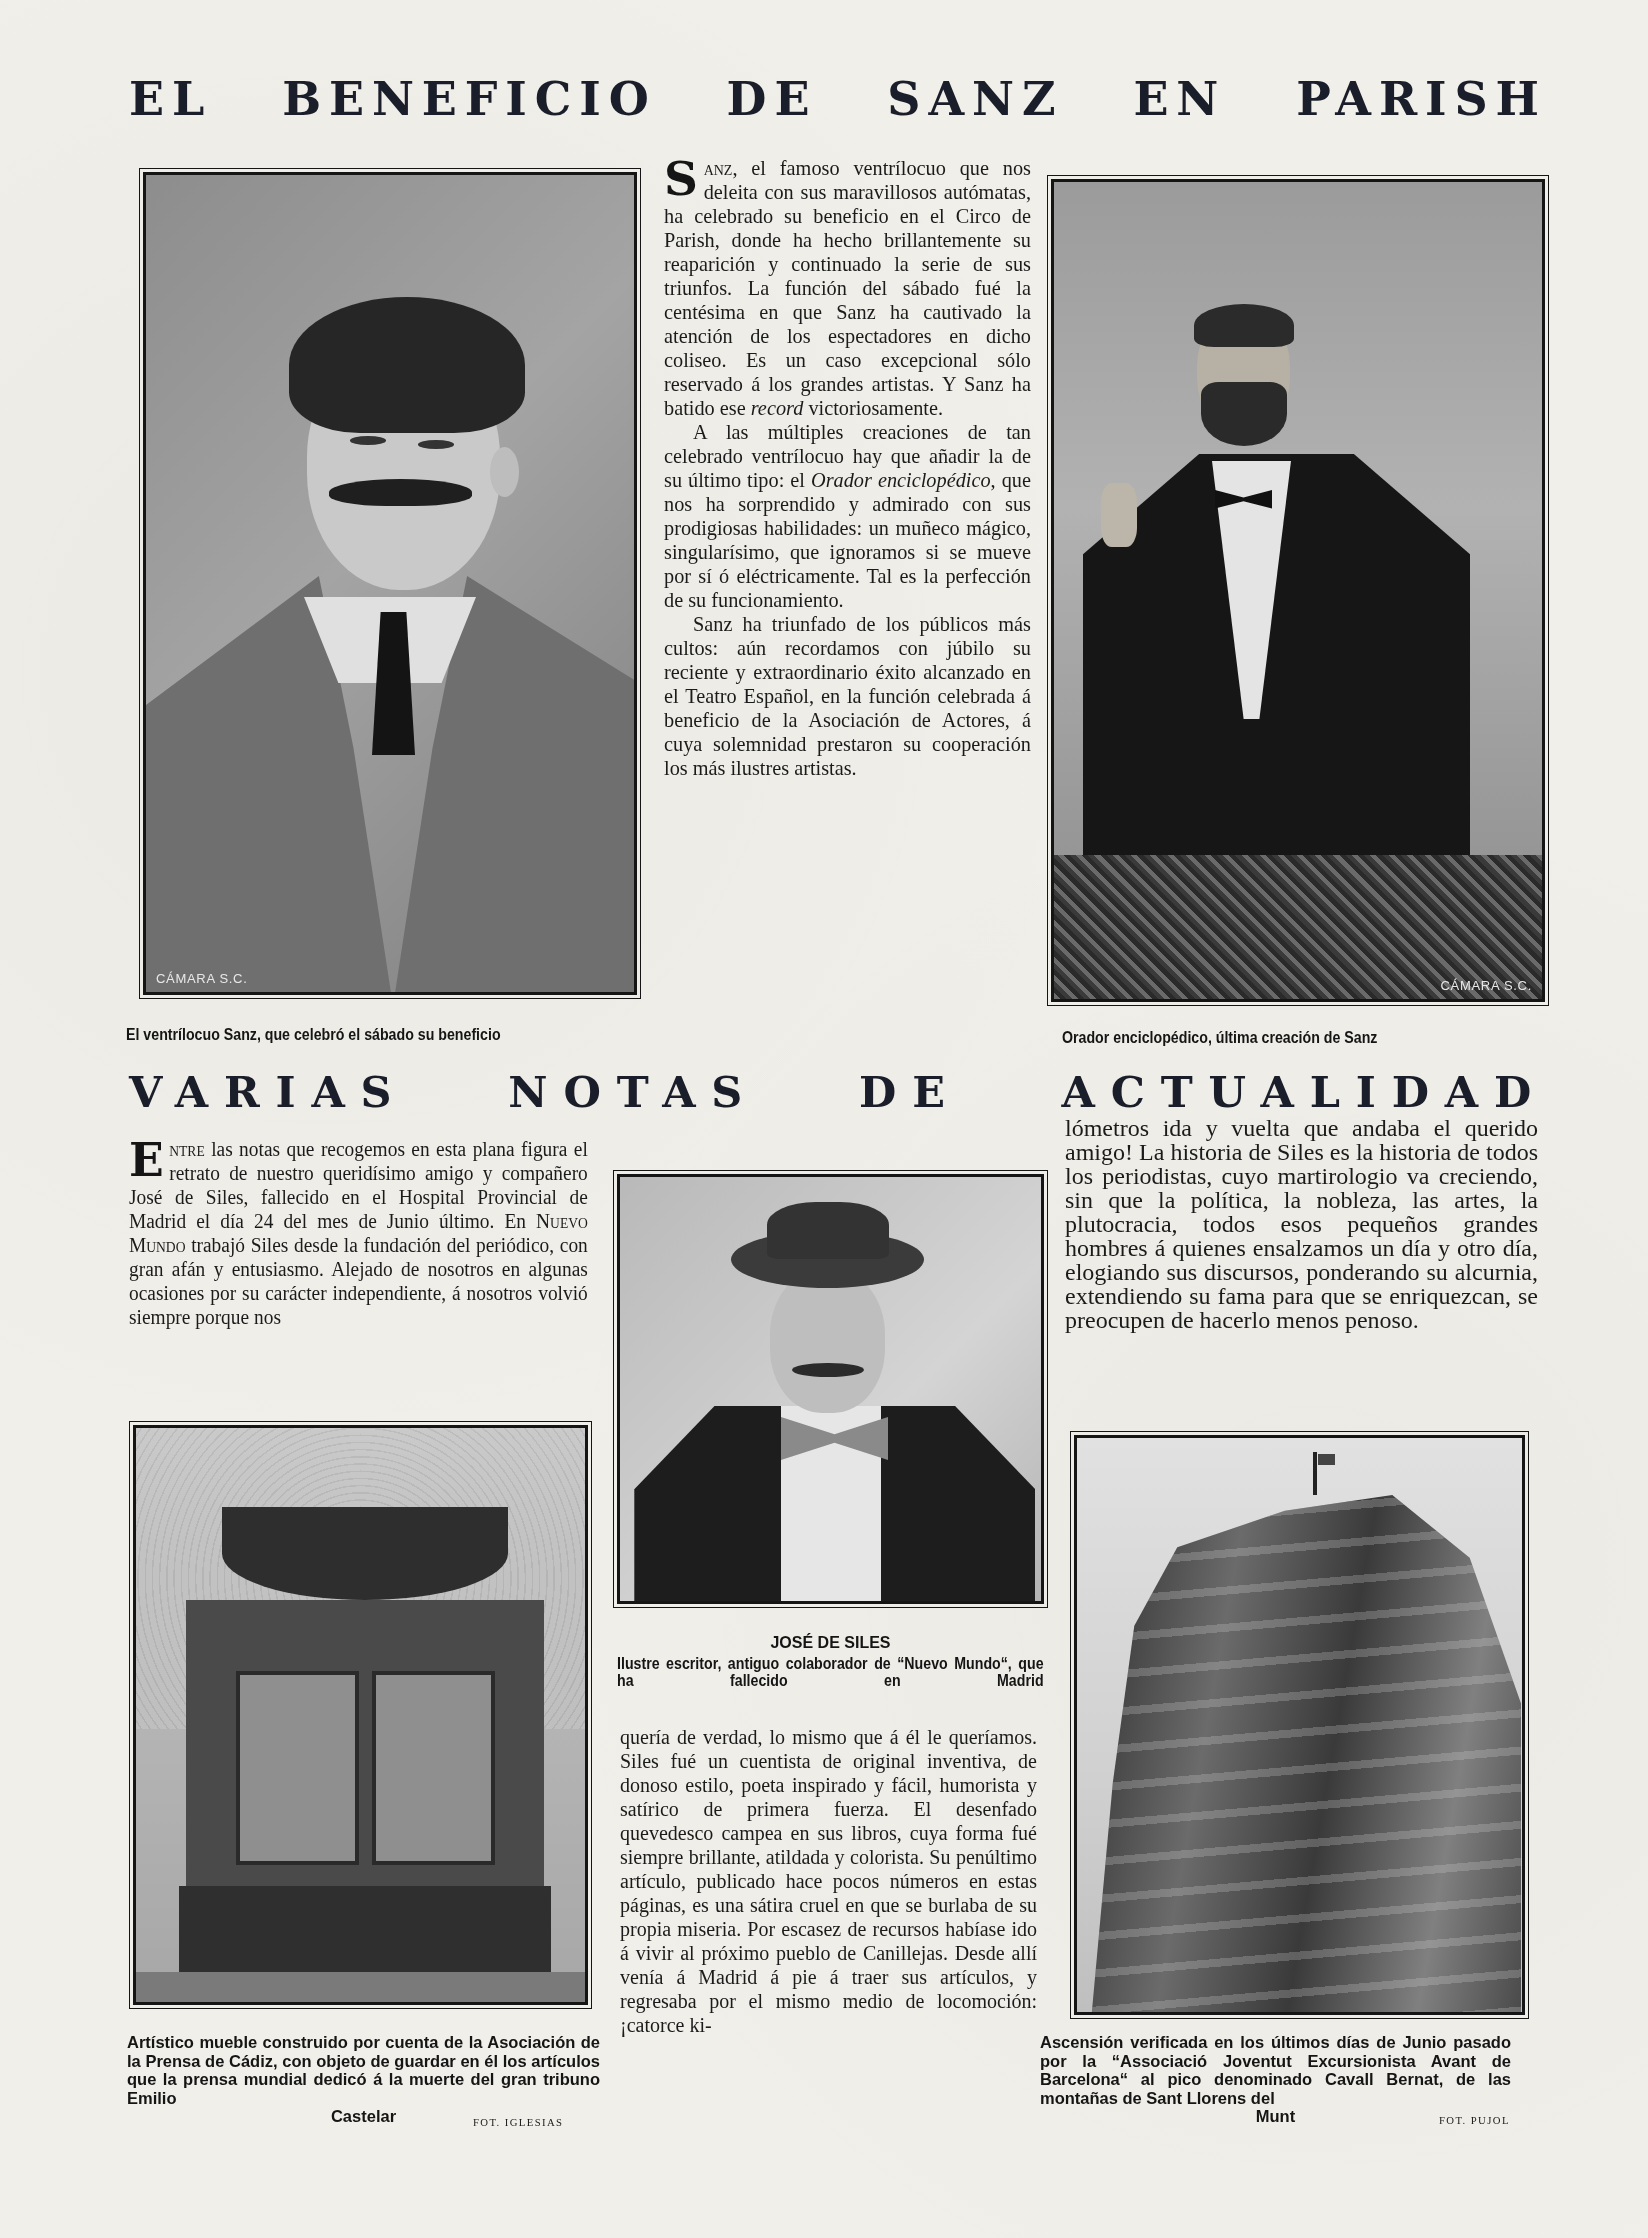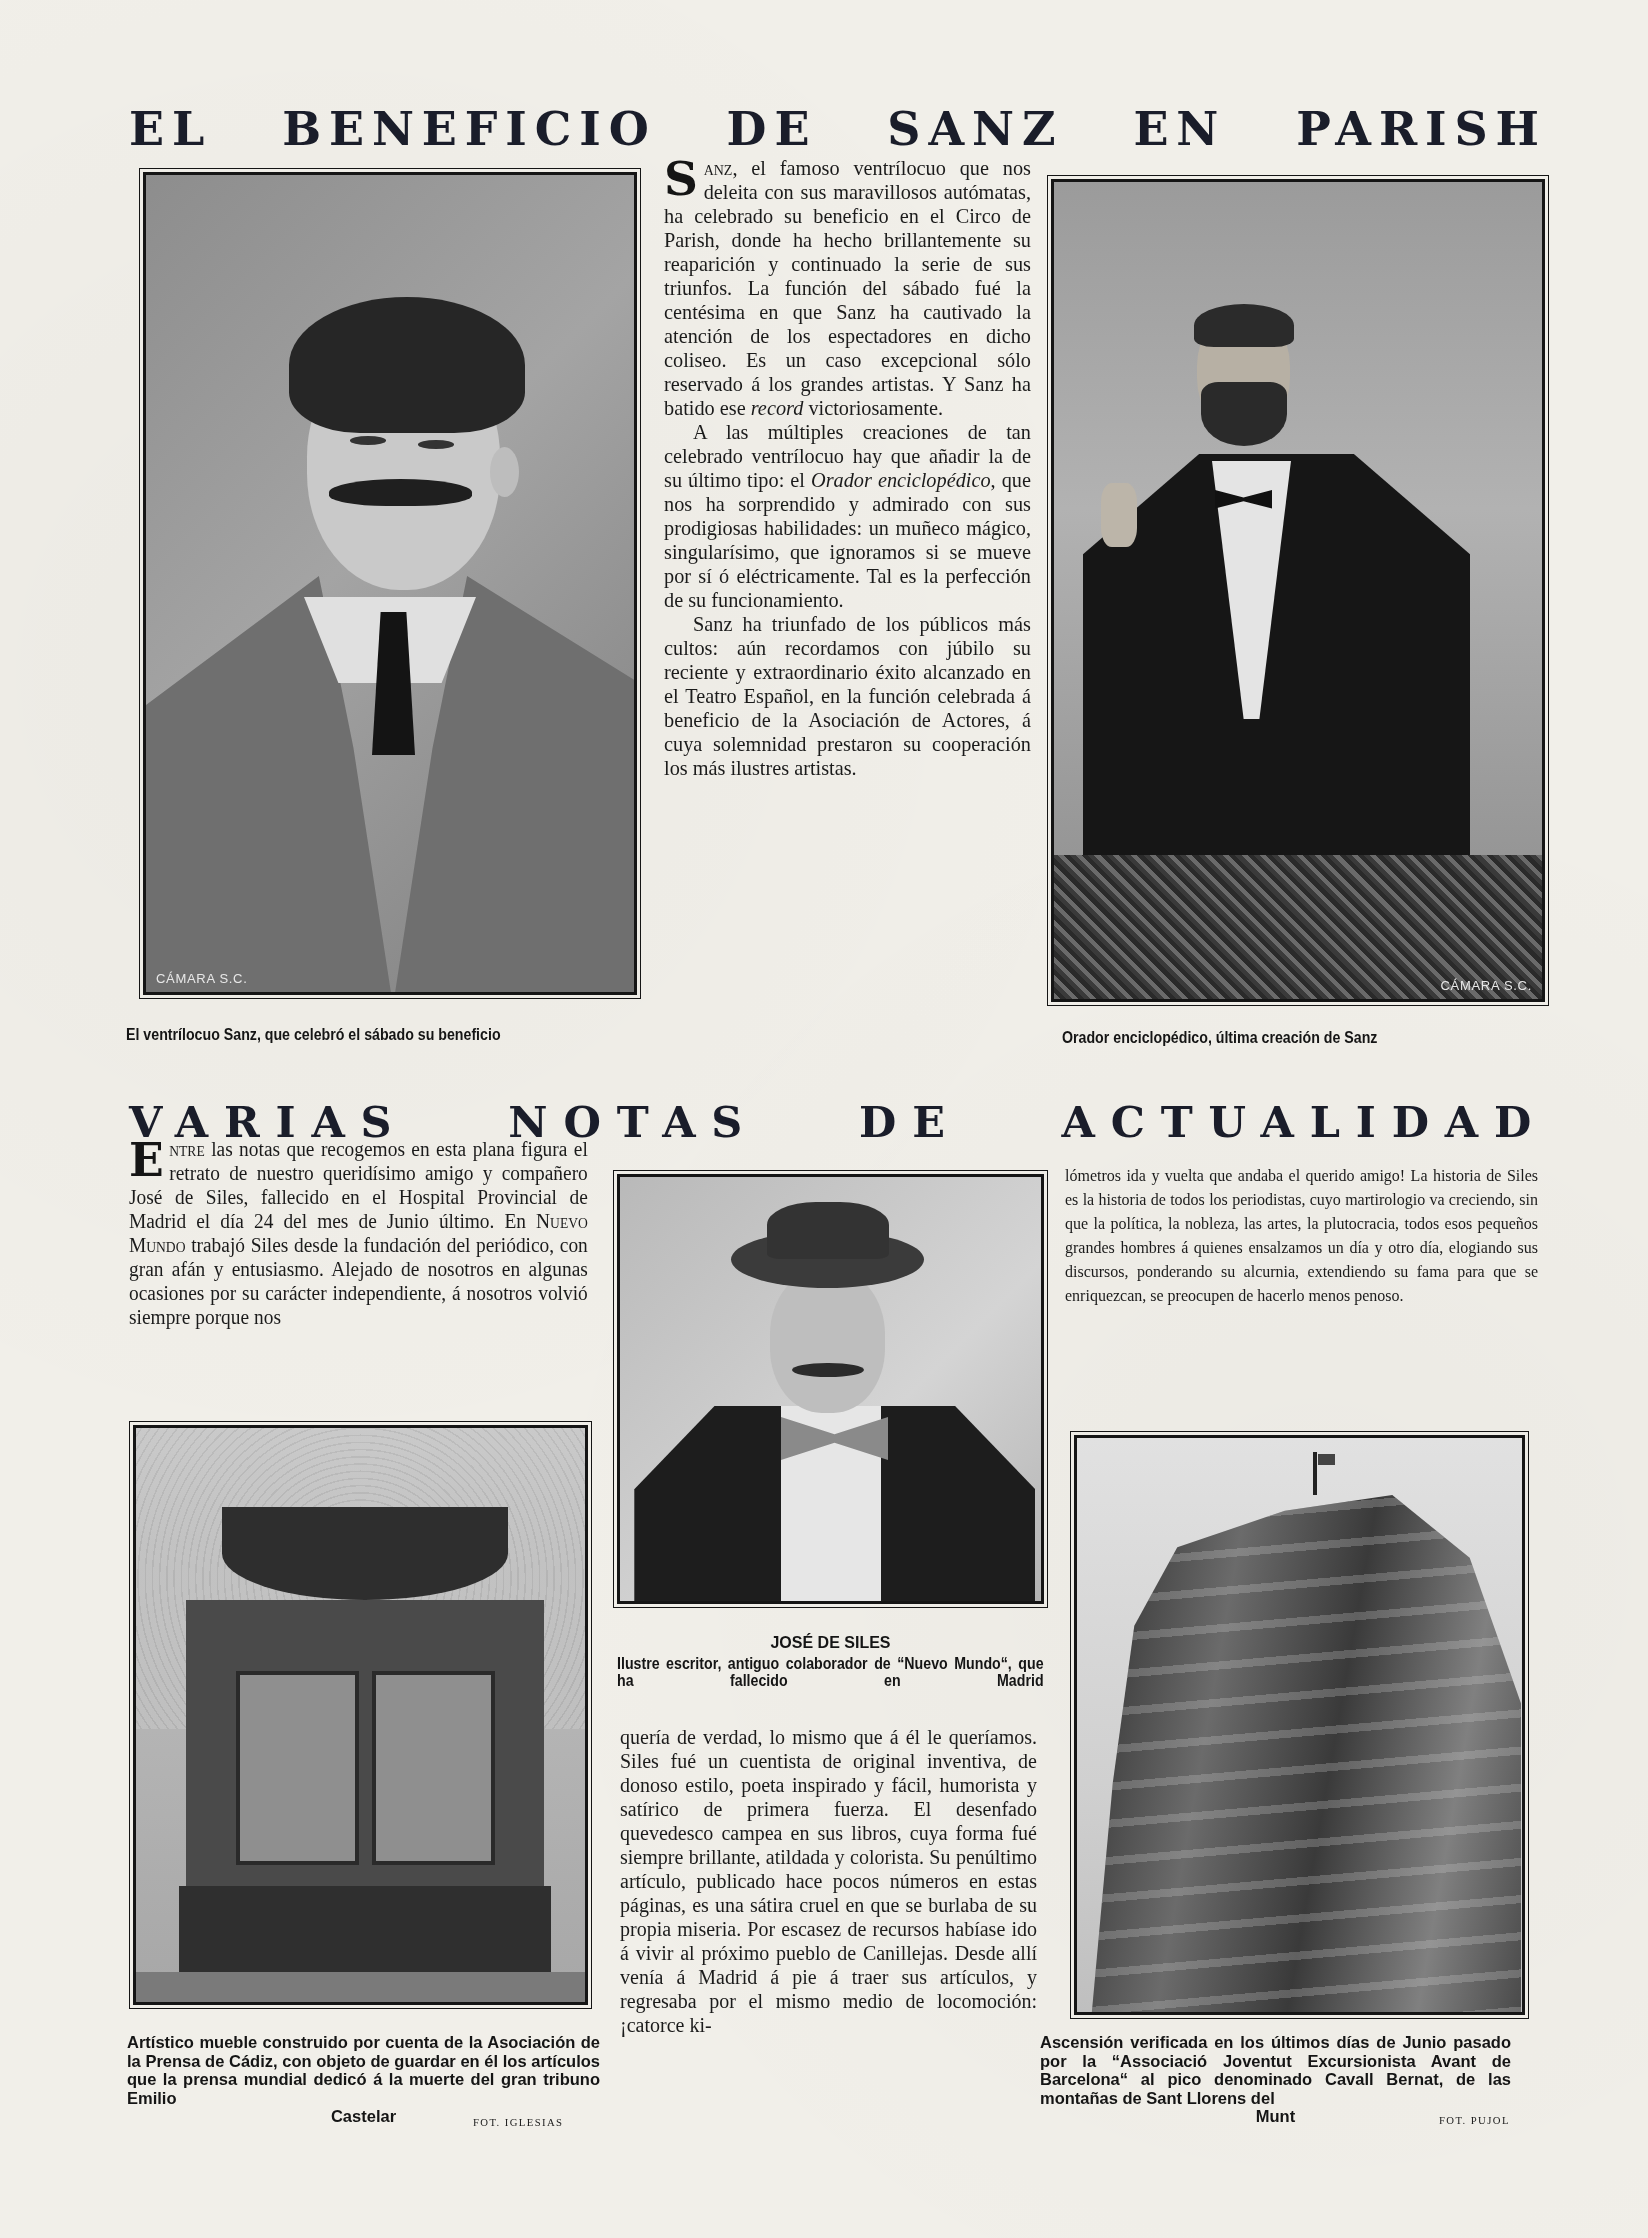--- a/index.html
+++ b/index.html
@@ -15,21 +15,20 @@
       radial-gradient(circle at 20% 30%, rgba(0,0,0,0.025) 0, transparent 40%),
       radial-gradient(circle at 80% 70%, rgba(0,0,0,0.025) 0, transparent 40%);
     pointer-events: none;
   }
   .headline {
     position: absolute; left: 129px; width: 1418px;
     font-family: "DejaVu Serif", "Liberation Serif", serif;
     font-weight: bold; color: #1a1d2a;
     text-align: justify; text-align-last: justify;
     white-space: nowrap;
-    margin-top: 30px;
   }
   #h1 { top: 72px; height: 57px; font-size: 46px; letter-spacing: 7.9px; }
   #h2 { top: 1067px; height: 53px; font-size: 43px; letter-spacing: 15.8px; }
 
   .photo {
     position: absolute; box-sizing: border-box;
     border: 3.6px solid #151515; outline: 1.4px solid #151515; outline-offset: 3.6px;
     overflow: hidden;
   }
   .photo .credit {
@@ -109,21 +108,21 @@
   .col p.first { text-indent: 0; }
   .dropcap {
     float: left; font-family: "DejaVu Serif", serif; font-weight: bold;
     font-size: 47px; line-height: 40px; margin: 2.9px 5.7px 0 0; color: #151515;
   }
   .smallcaps { font-variant: small-caps; }
   #col-sanz { left: 664px; top: 156px; width: 367px; }
   #col-siles-a { left: 129px; top: 1137px; width: 473px; font-size: 20px; line-height: 24px;
     font-family: "Liberation Serif", serif; transform: scaleX(0.97); transform-origin: left top; }
   #col-siles-b { left: 620px; top: 1725px; width: 417px; font-size: 20px; line-height: 24px; }
-  #col-siles-c { left: 1065px; top: 1164px; width: 473px; font-size: 16px; line-height: 24px; }
+  #col-siles-c { left: 1065px; top: 1116px; width: 473px; font-size: 24px; line-height: 24px; }
 
   .caption {
     position: absolute; font-family: "Liberation Sans", "DejaVu Sans", sans-serif;
     font-weight: bold; color: #151515; font-size: 16.5px; line-height: 18.6px;
     transform: scaleX(0.86); transform-origin: left top; white-space: nowrap;
   }
   #cap-sanz { left: 126px; top: 1025px; }
   #cap-orador { left: 1062px; top: 1028px; }
   #cap-siles-name { left: 617px; top: 1634px; width: 427px; text-align: center; transform: none; font-size: 16px; }
   #cap-siles-desc { left: 617px; top: 1655px; width: 496px; text-align: justify; text-align-last: justify; white-space: normal; font-size: 16.5px; line-height: 17px; }

